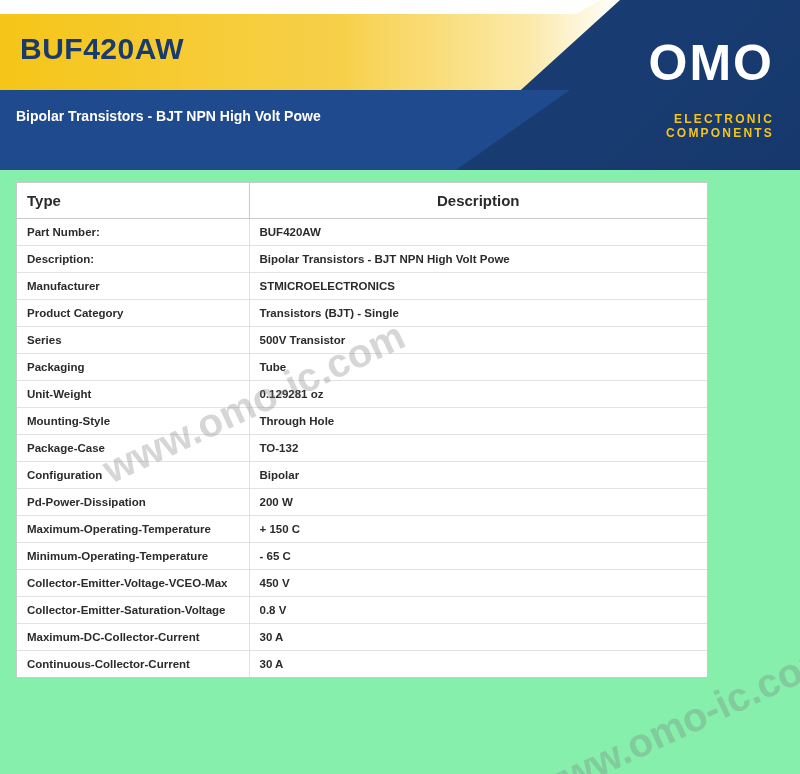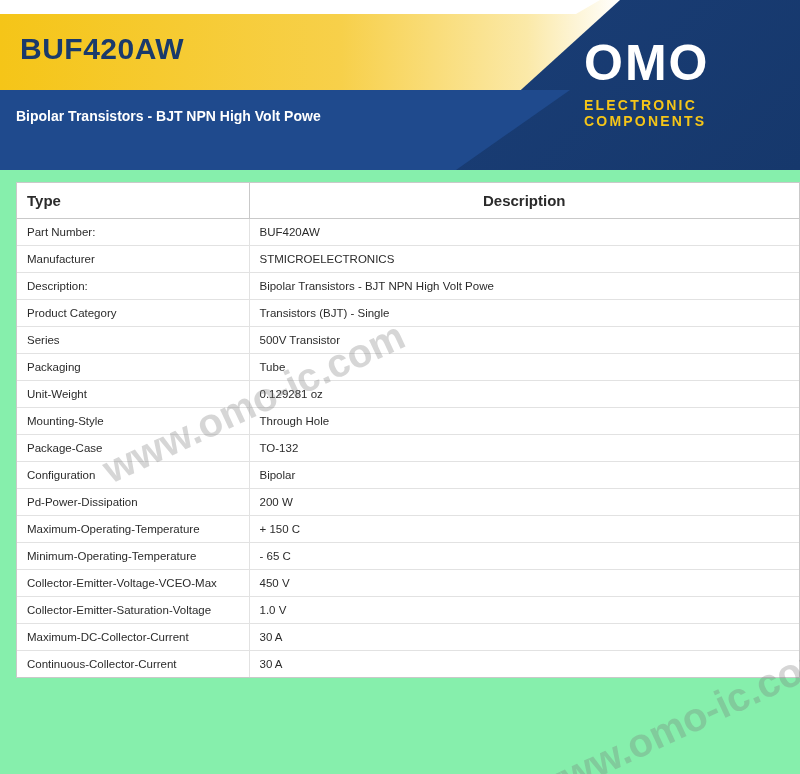--- a/index.html
+++ b/index.html
@@ -76,44 +76,44 @@
     font-weight: bold;
     color: #ffffff;
   }
 
   
   .logo-wrap {
     position: absolute;
     right: 26px;
     top: 38px;
     width: 190px;
-    text-align: left;
+    text-align: right;
   }
   .logo-omo {
     font-size: 50px;
     font-weight: bold;
     color: #ffffff;
     letter-spacing: 2px;
     line-height: 1;
     font-family: "Liberation Sans", sans-serif;
   }
   .logo-sub {
-    margin-top: 9px;
-    font-size: 14px;
+    margin-top: 24px;
+    font-size: 12px;
     letter-spacing: 2.2px;
     color: #f5c518;
     font-weight: bold;
   }
 
   
   .table-wrap {
     position: absolute;
     left: 16px;
     top: 182px;
-    width: 784px;
+    width: 692px;
     border: 1px solid #c9c9c9;
     background: #ffffff;
   }
   table {
     width: 100%;
     border-collapse: collapse;
     table-layout: fixed;
   }
   th {
     text-align: left;
@@ -122,21 +122,21 @@
     color: #2b2b2b;
     padding: 9px 10px;
     background: #ffffff;
     border-bottom: 1px solid #c9c9c9;
   }
   td {
     font-size: 11.5px;
     color: #2b2b2b;
     padding: 7px 10px;
     border-bottom: 1px solid #e2e2e2;
-    font-weight: normal;
+    font-weight: bold;
     white-space: nowrap;
     overflow: hidden;
     text-overflow: ellipsis;
   }
   tr:last-child td { border-bottom: none; }
   col.c1 { width: 232px; }
   col.c2 { width: auto; }
   td.col-desc { border-left: 1px solid #e2e2e2; }
   th.col-desc { border-left: 1px solid #c9c9c9; text-align: center; }
 
@@ -185,28 +185,28 @@
           <th>Type</th>
           <th class="col-desc">Description</th>
         </tr>
       </thead>
       <tbody id="table-body">
           <tr>
             <td>Part Number:</td>
             <td class="col-desc">BUF420AW</td>
           </tr>
           <tr>
+            <td>Description:</td>
+            <td class="col-desc">Bipolar Transistors - BJT NPN High Volt Powe</td>
+          </tr>
+          <tr>
             <td>Manufacturer</td>
             <td class="col-desc">STMICROELECTRONICS</td>
           </tr>
           <tr>
-            <td>Description:</td>
-            <td class="col-desc">Bipolar Transistors - BJT NPN High Volt Powe</td>
-          </tr>
-          <tr>
             <td>Product Category</td>
             <td class="col-desc">Transistors (BJT) - Single</td>
           </tr>
           <tr>
             <td>Series</td>
             <td class="col-desc">500V Transistor</td>
           </tr>
           <tr>
             <td>Packaging</td>
             <td class="col-desc">Tube</td>
@@ -238,21 +238,21 @@
           <tr>
             <td>Minimum-Operating-Temperature</td>
             <td class="col-desc">- 65 C</td>
           </tr>
           <tr>
             <td>Collector-Emitter-Voltage-VCEO-Max</td>
             <td class="col-desc">450 V</td>
           </tr>
           <tr>
             <td>Collector-Emitter-Saturation-Voltage</td>
-            <td class="col-desc">1.0 V</td>
+            <td class="col-desc">0.8 V</td>
           </tr>
           <tr>
             <td>Maximum-DC-Collector-Current</td>
             <td class="col-desc">30 A</td>
           </tr>
           <tr>
             <td>Continuous-Collector-Current</td>
             <td class="col-desc">30 A</td>
           </tr>
         </tbody>

